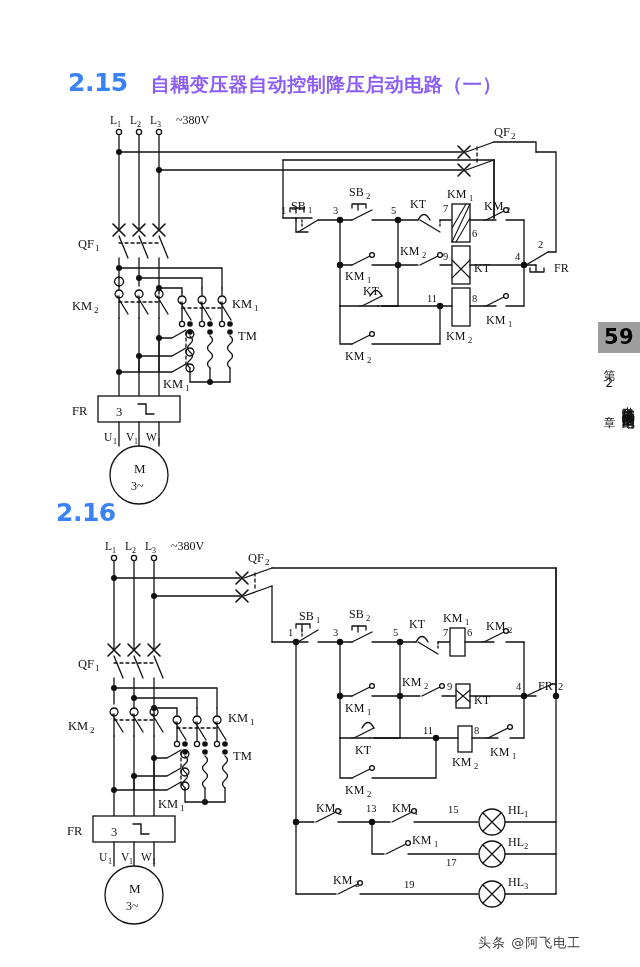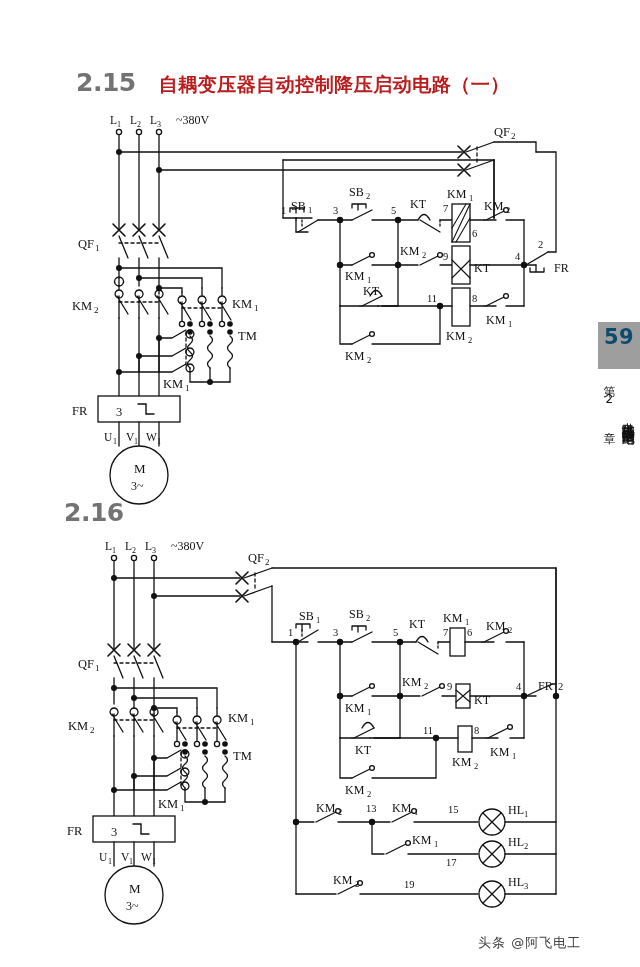--- a/index.html
+++ b/index.html
@@ -7,32 +7,32 @@
     width:640px;height:967px;background:#ffffff;
     font-family:"Liberation Serif","DejaVu Serif",serif;
     position:relative;overflow:hidden;
   }
   .page{position:absolute;inset:0;}
 
   
   .heading{position:absolute;display:flex;align-items:baseline;white-space:nowrap;}
   .heading .num{
     font-family:"DejaVu Sans","Liberation Sans",sans-serif;
-    font-weight:bold;font-size:25px;color:#737373;letter-spacing:-0.5px;margin-left:8px;
+    font-weight:bold;font-size:25px;color:#3b82f6;letter-spacing:-0.5px;
   }
   .heading .ttl{
     font-family:"DejaVu Sans","Liberation Sans",sans-serif;
-    font-weight:bold;font-size:19px;color:#b91c1c;margin-left:23px;letter-spacing:0.5px;
+    font-weight:bold;font-size:19px;color:#8b5cf6;margin-left:23px;letter-spacing:0.5px;
   }
 
   
   .sidetab{position:absolute;right:0;top:322px;width:42px;text-align:center;}
   .sidetab .pnum{
-    background:#9e9e9e;color:#0c4a6e;font-family:"DejaVu Sans","Liberation Sans",sans-serif;
-    font-weight:bold;font-size:21px;padding:3px 0 20px 0;letter-spacing:0.5px;
+    background:#9e9e9e;color:#000000;font-family:"DejaVu Sans","Liberation Sans",sans-serif;
+    font-weight:bold;font-size:21px;padding:3px 0 4px 0;letter-spacing:0.5px;
   }
   .sidetab .vert{
     margin-top:7px;font-family:"DejaVu Sans","Liberation Sans",sans-serif;
     font-size:13px;color:#111;line-height:1.18;
     writing-mode:vertical-rl;text-orientation:upright;
     display:inline-block;letter-spacing:1px;
   }
   .sidetab .vert.small{font-size:12px;}
 
   

